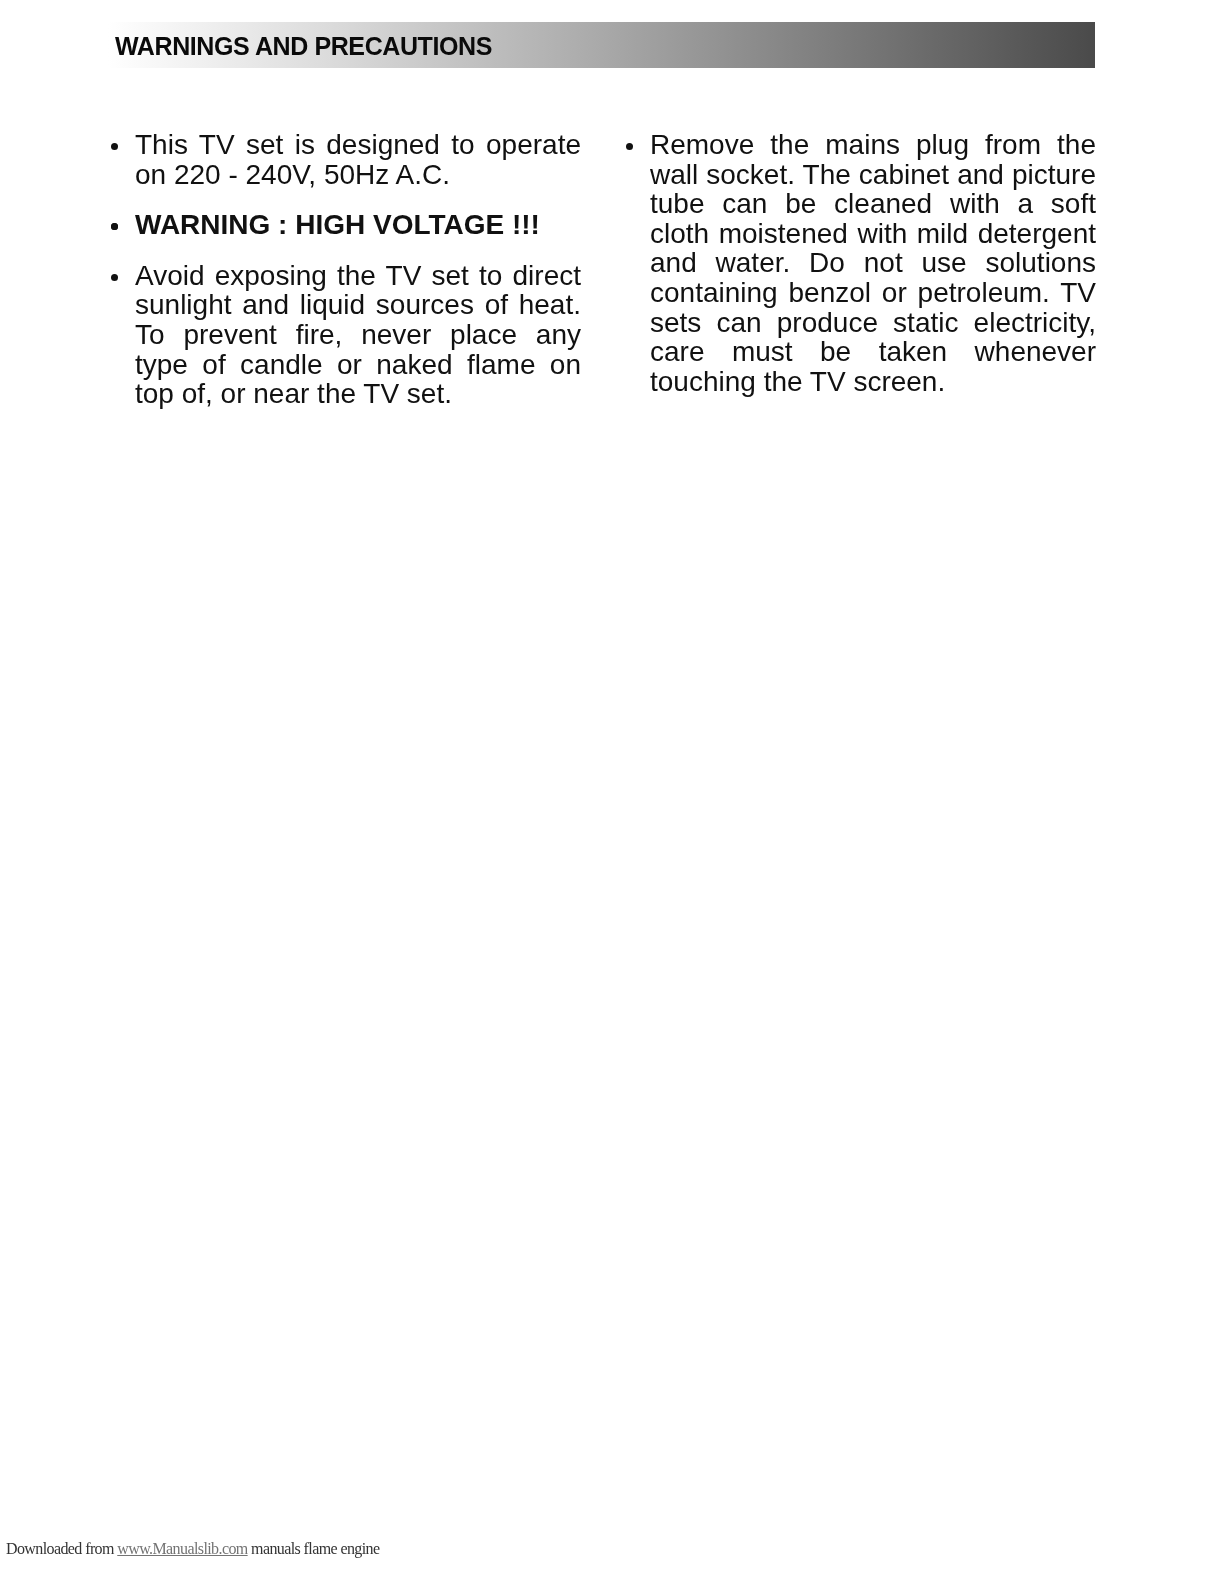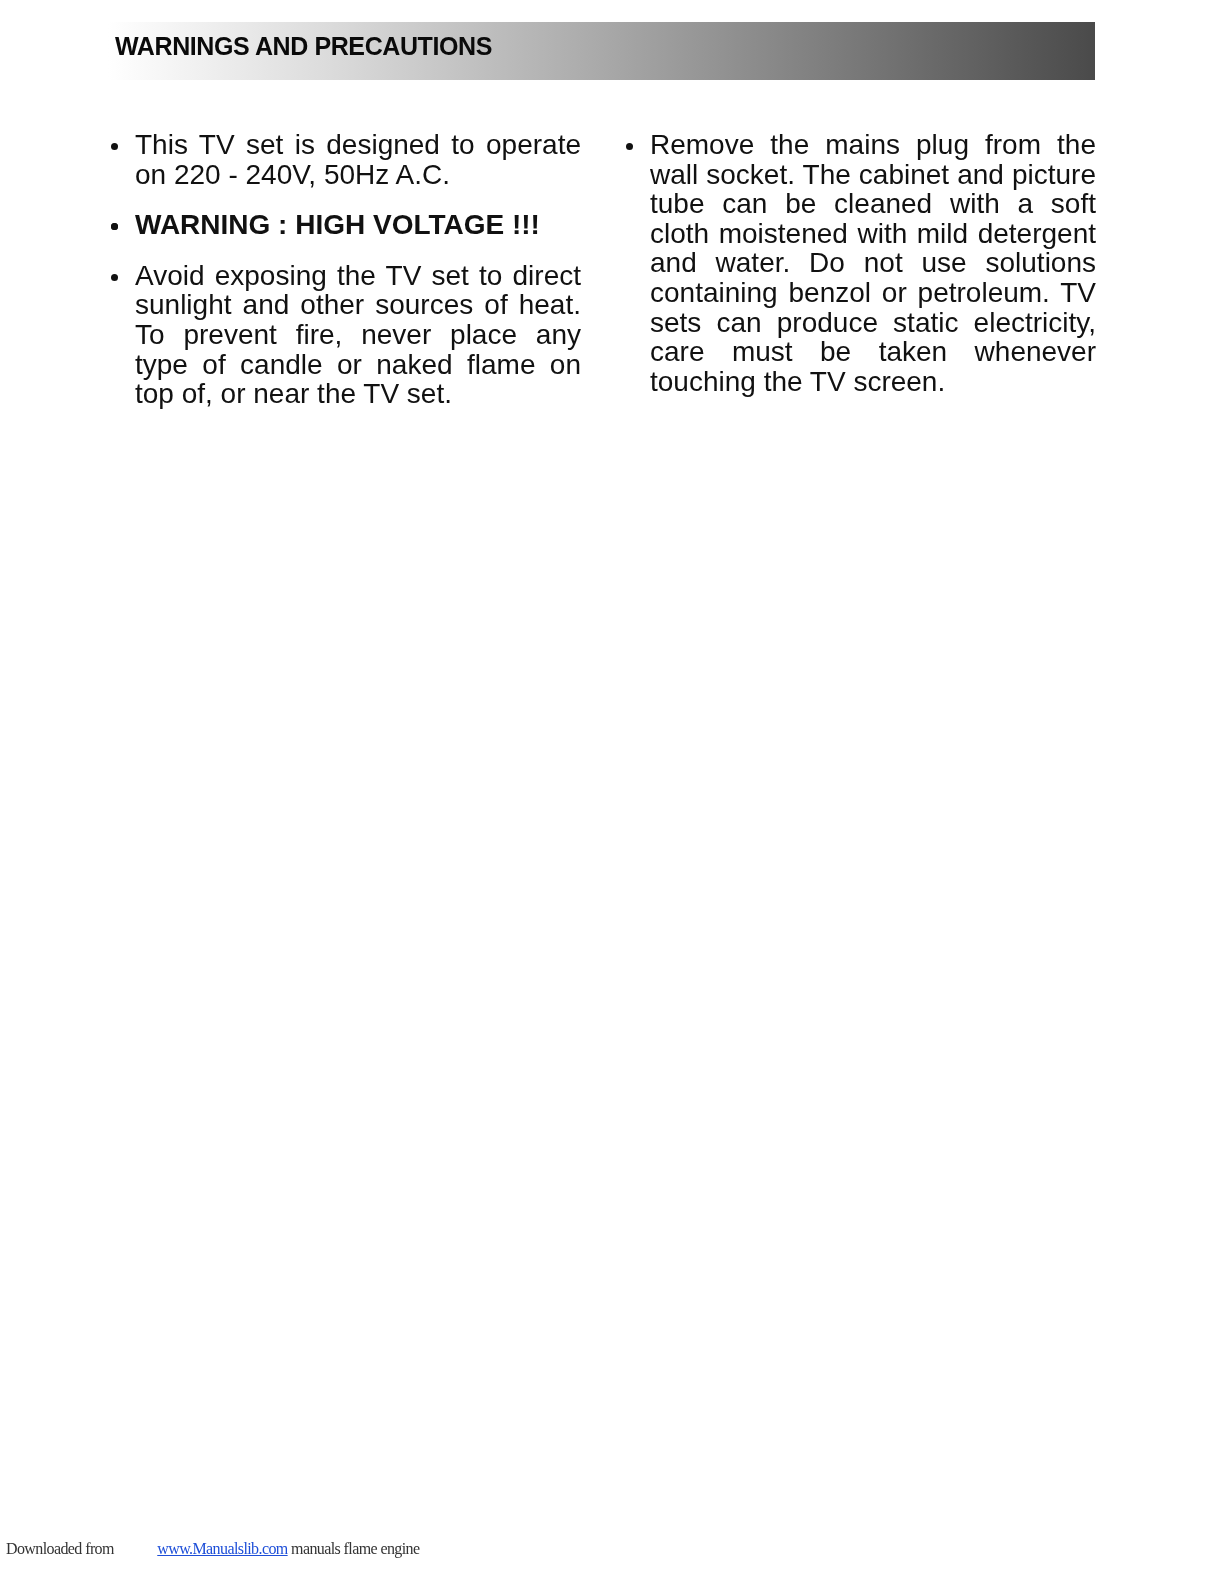--- a/index.html
+++ b/index.html
@@ -13,21 +13,21 @@
       position: relative;
       overflow: hidden;
       font-family: "Liberation Sans", "DejaVu Sans", sans-serif;
       color: #111111;
     }
     .header-bar {
       position: absolute;
       left: 108px;
       top: 22px;
       width: 987px;
-      height: 58px;
+      height: 46px;
       background: linear-gradient(to right, #ffffff 0%, #dcdcdc 22%, #a9a9a9 50%, #7a7a7a 75%, #4a4a4a 100%);
       box-sizing: border-box;
     }
     .header-title {
       position: absolute;
       left: 7px;
       top: 9px;
       font-size: 25px;
       font-weight: bold;
       letter-spacing: -0.4px;
@@ -75,23 +75,22 @@
     .footer {
       position: absolute;
       left: 6px;
       top: 1540px;
       font-family: "Liberation Serif", "DejaVu Serif", serif;
       font-size: 16px;
       color: #333333;
       letter-spacing: -0.6px;
     }
     .footer a {
-      color: #1d4ed8;
+      color: #737373;
       text-decoration: underline;
-      margin-left: 40px;
     }
   </style>
 </head>
 <body>
 
 <div class="header-bar">
   <h1 class="header-title">WARNINGS AND PRECAUTIONS</h1>
 </div>
 
 <div class="column col-left">
@@ -101,21 +100,21 @@
   </div>
   <div class="item">
     <span class="bullet"></span>
   </div>
   <div class="item">
     <span class="bullet"></span>
     <span class="heading">WARNING : HIGH VOLTAGE !!!</span>
   </div>
   <div class="item">
     <span class="bullet"></span>
-    <p class="para">Avoid exposing the TV set to direct sunlight and other sources of heat. To prevent fire, never place any type of candle or naked flame on top of, or near the TV set.</p>
+    <p class="para">Avoid exposing the TV set to direct sunlight and liquid sources of heat. To prevent fire, never place any type of candle or naked flame on top of, or near the TV set.</p>
   </div>
 </div>
 
 <div class="column col-right">
   <div class="item">
     <span class="bullet"></span>
     <p class="para">Remove the mains plug from the wall socket. The cabinet and picture tube can be cleaned with a soft cloth moistened with mild detergent and water. Do not use solutions containing benzol or petroleum. TV sets can produce static electricity, care must be taken whenever touching the TV screen.</p>
   </div>
 </div>
 

